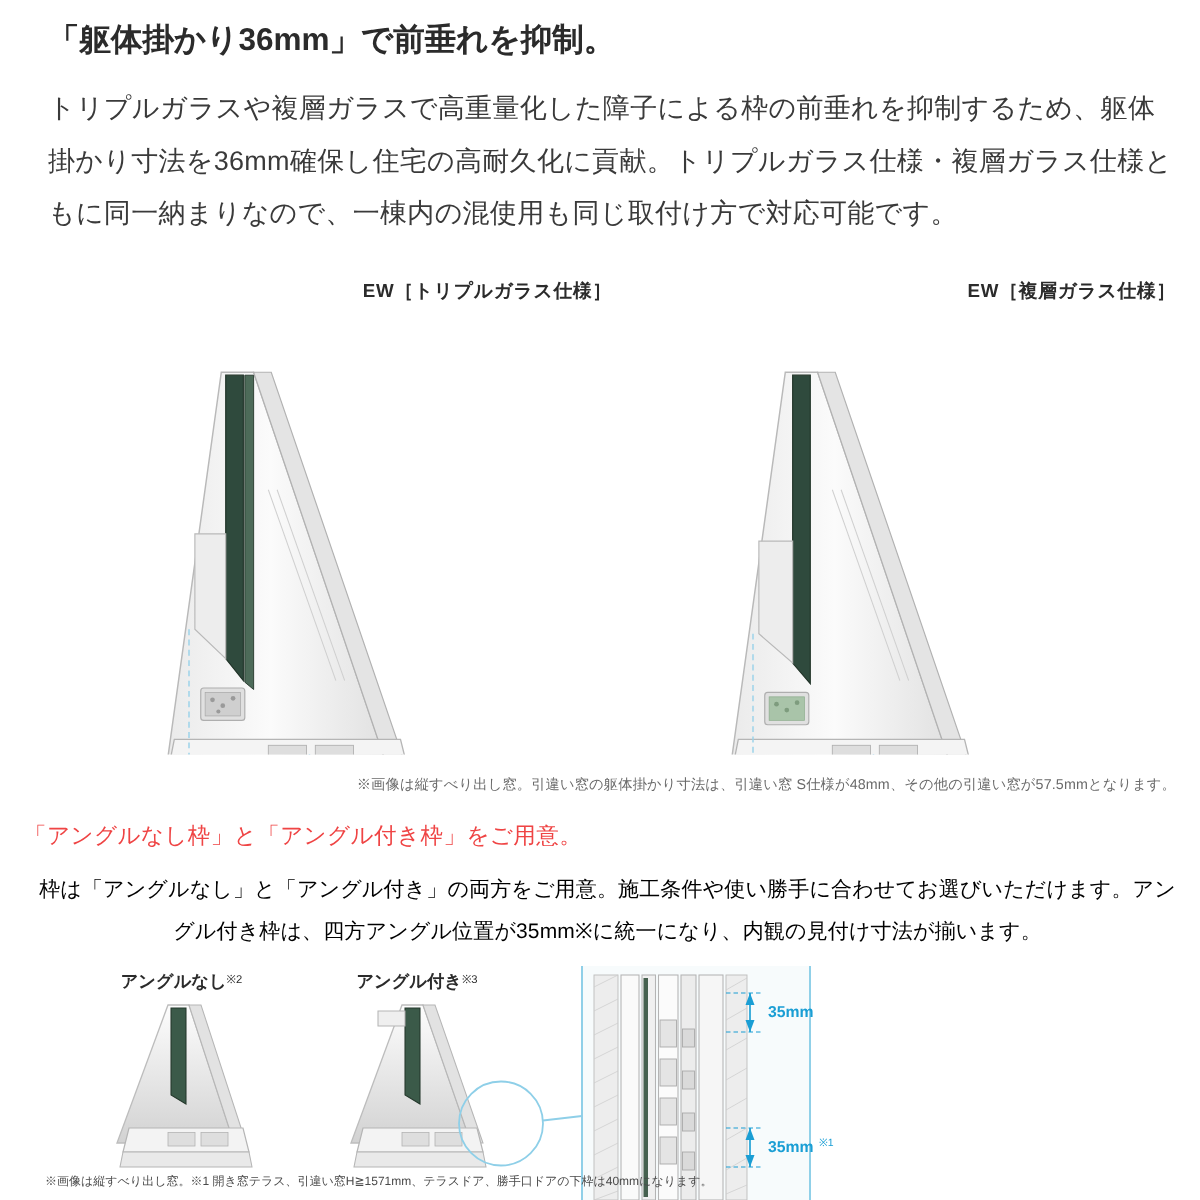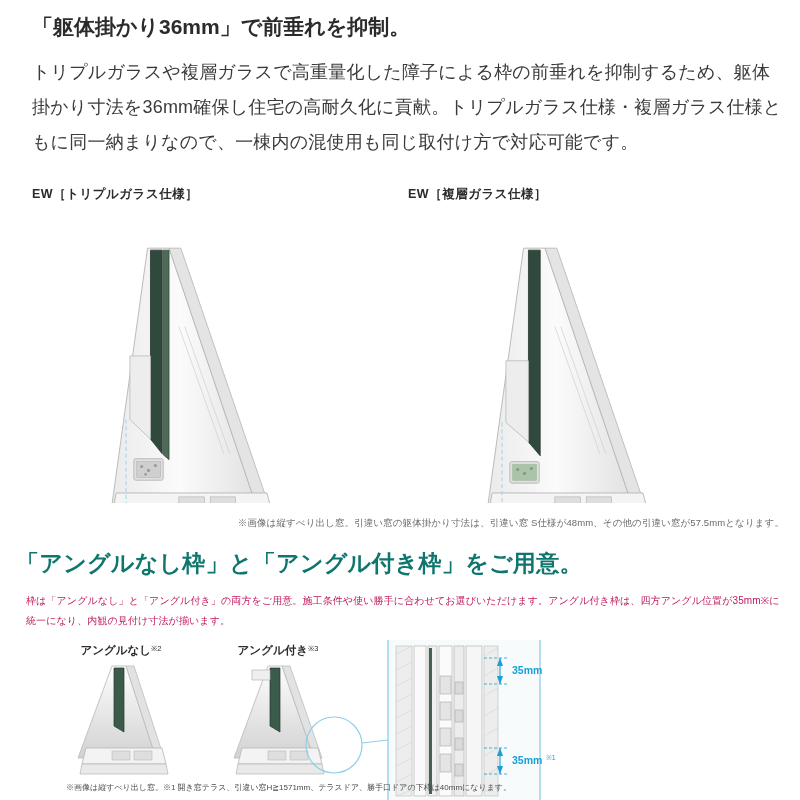--- a/index.html
+++ b/index.html
@@ -32,21 +32,21 @@
     letter-spacing: 0.2px;
   }
 
   
   .spec-row {
     display: flex;
     margin-top: 26px;
   }
   .spec-col {
     width: 50%;
-    text-align: left;
+    text-align: right;
   }
   .spec-label {
     font-size: 12.5px;
     font-weight: bold;
     color: #2b2b2b;
     letter-spacing: 0.5px;
   }
 
   
   .diagram-row {
@@ -65,51 +65,52 @@
     margin-top: 8px;
     text-align: right;
     font-size: 9.5px;
     color: #6a6a6a;
     letter-spacing: 0.1px;
   }
 
   
   .sec2 { padding: 0 16px; margin-top: 18px; }
   .head2 {
-    font-size: 23px;
-    font-weight: bold;
-    color: #0f766e;
+    font-size: 15px;
+    font-weight: normal;
+    color: #ef4444;
     margin: 0 0 12px 0;
     letter-spacing: 0.3px;
   }
   .body2 {
-    font-size: 10px;
+    font-size: 14px;
     line-height: 1.95;
-    color: #be185d;
+    color: #000000;
     margin: 0 0 0 10px;
     letter-spacing: 0.1px;
+    text-align: center;
   }
 
   .angle-row {
     margin-top: 10px;
     display: flex;
     position: relative;
     height: 170px;
   }
 
   .footnotes {
     position: absolute;
     left: 30px;
     bottom: 6px;
     font-size: 8px;
     color: #4a4a4a;
     line-height: 1.5;
     letter-spacing: 0px;
   }
-  .footnotes div { white-space: nowrap; margin-left: 36px; }
+  .footnotes div { white-space: nowrap; }
 
   .dimtext {
     fill: #1a9ed4;
     font-size: 11px;
     font-family: "Liberation Sans", sans-serif;
     font-weight: bold;
   }
   .dimtext-sm {
     fill: #1a9ed4;
     font-size: 10.5px;

